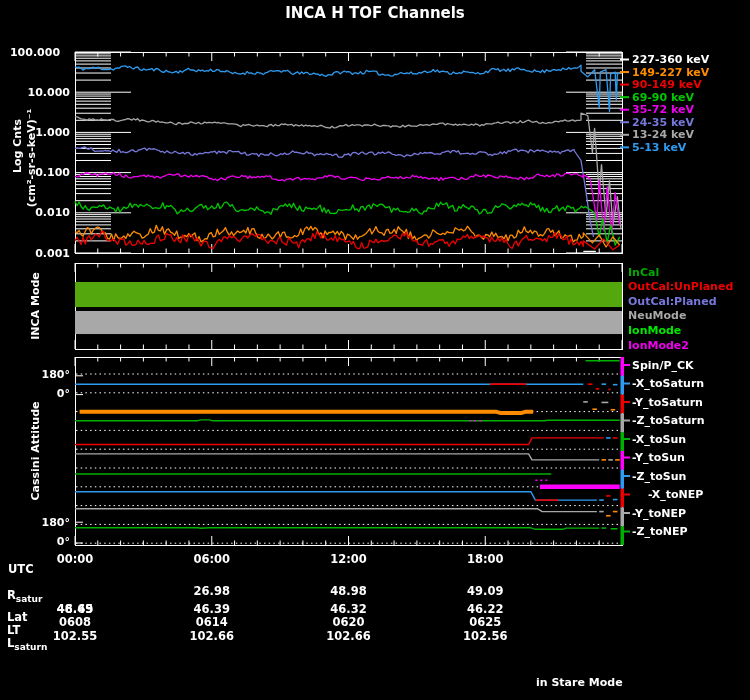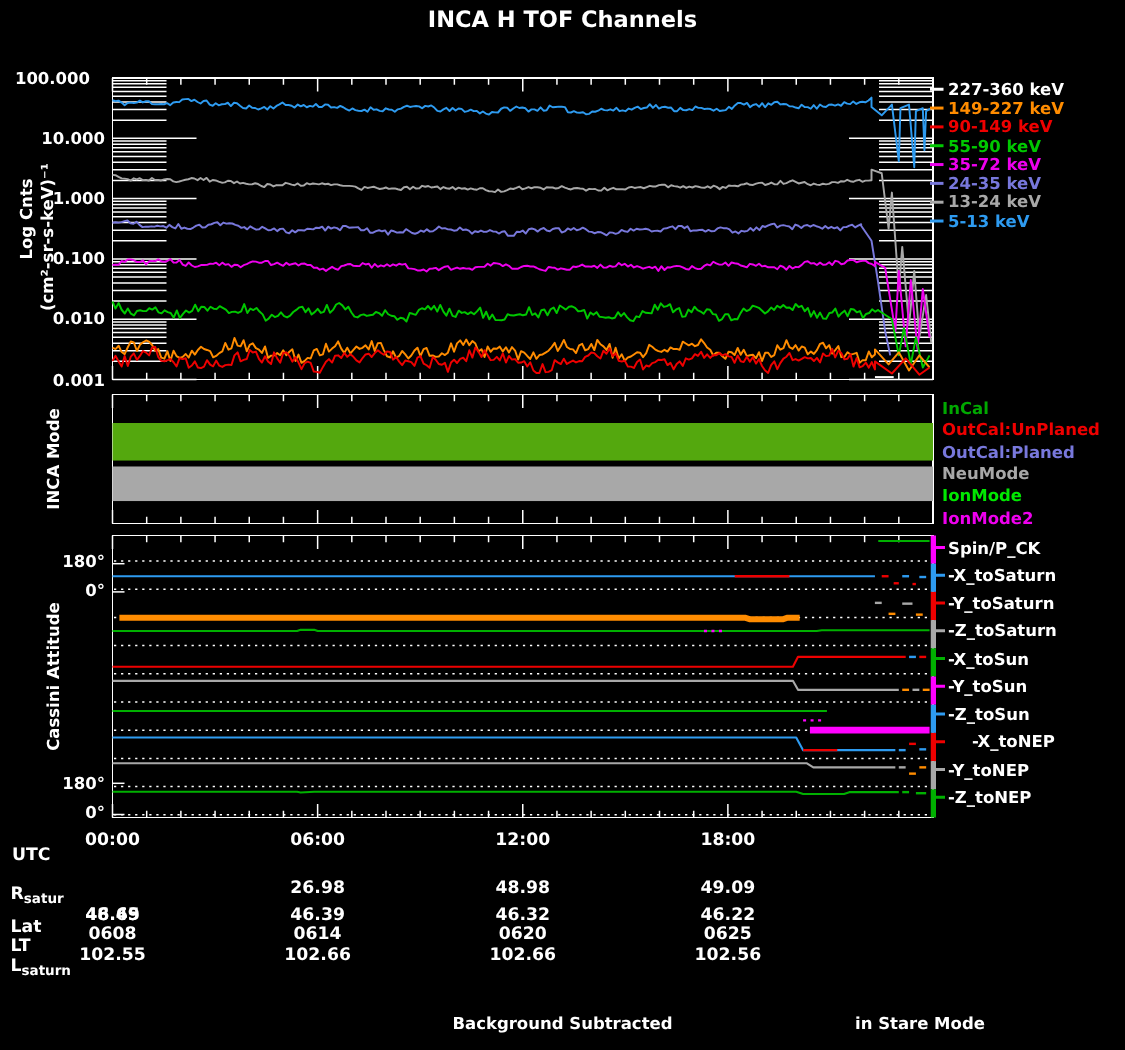--- a/index.html
+++ b/index.html
@@ -375,21 +375,21 @@
   <div id="overlay">
       <div class="t f11 rt" style="left: 0px; top: 46.5px; width: 70px; text-align: center;">100.000</div>
       <div class="t f11 rt" style="left: 0px; top: 86.7px; width: 70px; text-align: right;">10.000</div>
       <div class="t f11 rt" style="left: 0px; top: 126.9px; width: 70px; text-align: right;">1.000</div>
       <div class="t f11 rt" style="left: 0px; top: 167.1px; width: 70px; text-align: right;">0.100</div>
       <div class="t f11 rt" style="left: 0px; top: 207.3px; width: 70px; text-align: right;">0.010</div>
       <div class="t f11 rt" style="left: 0px; top: 247.5px; width: 70px; text-align: right;">0.001</div>
       <div class="t f11" style="left: 632px; top: 54px; color: rgb(255, 255, 255);">227-360 keV</div>
       <div class="t f11" style="left: 632px; top: 66.55px; color: rgb(255, 140, 0);">149-227 keV</div>
       <div class="t f11" style="left: 632px; top: 79.1px; color: rgb(238, 0, 0);">90-149 keV</div>
-      <div class="t f11" style="left: 632px; top: 91.65px; color: rgb(0, 200, 0);">55-90 keV</div>
+      <div class="t f11" style="left: 632px; top: 91.65px; color: rgb(0, 200, 0);">69-90 keV</div>
       <div class="t f11" style="left: 632px; top: 104.2px; color: rgb(238, 0, 238);">35-72 keV</div>
       <div class="t f11" style="left: 632px; top: 116.75px; color: rgb(120, 120, 220);">24-35 keV</div>
       <div class="t f11" style="left: 632px; top: 129.3px; color: rgb(168, 168, 168);">13-24 keV</div>
       <div class="t f11" style="left: 632px; top: 141.85px; color: rgb(46, 155, 240);">5-13 keV</div>
       <div class="t f11" style="left: 628px; top: 266.5px; color: rgb(0, 168, 0);">InCal</div>
       <div class="t f11" style="left: 628px; top: 281.1px; color: rgb(238, 0, 0);">OutCal:UnPlaned</div>
       <div class="t f11" style="left: 628px; top: 295.7px; color: rgb(120, 120, 220);">OutCal:Planed</div>
       <div class="t f11" style="left: 628px; top: 310.3px; color: rgb(168, 168, 168);">NeuMode</div>
       <div class="t f11" style="left: 628px; top: 324.9px; color: rgb(0, 232, 0);">IonMode</div>
       <div class="t f11" style="left: 628px; top: 339.5px; color: rgb(238, 0, 238);">IonMode2</div>
@@ -427,15 +427,14 @@
       <div class="t f115" style="left: 166.75px; top: 617px; width: 90px; text-align: center;">0614</div>
       <div class="t f115" style="left: 303.5px; top: 617px; width: 90px; text-align: center;">0620</div>
       <div class="t f115" style="left: 440.25px; top: 617px; width: 90px; text-align: center;">0625</div>
       <div class="t f115" style="left: 7px; top: 638px;">L<sub>saturn</sub></div>
       <div class="t f115" style="left: 30px; top: 631px; width: 90px; text-align: center;">102.55</div>
       <div class="t f115" style="left: 166.75px; top: 631px; width: 90px; text-align: center;">102.66</div>
       <div class="t f115" style="left: 303.5px; top: 631px; width: 90px; text-align: center;">102.66</div>
       <div class="t f115" style="left: 440.25px; top: 631px; width: 90px; text-align: center;">102.56</div>
     </div>
 
-  <div class="t ctr f11" style="top:677px;">Background Subtracted</div>
-  <div class="t f11" style="left:570px;top:677px;text-align:center;">in Stare Mode</div>
+  <div class="t f11" style="left:536px;top:677px;text-align:center;">in Stare Mode</div>
 </div>
 
 </body></html>

